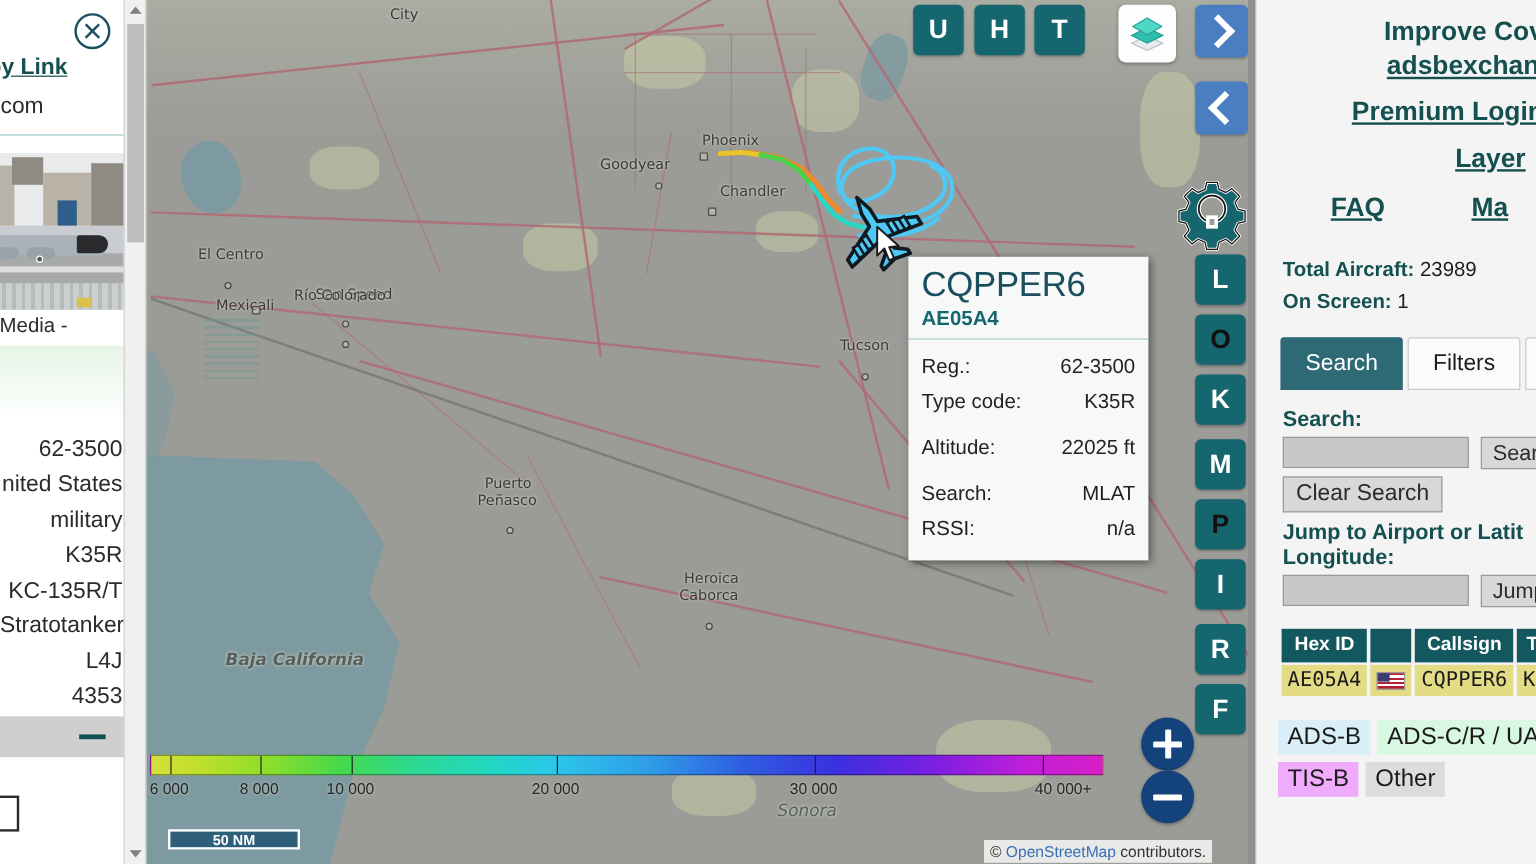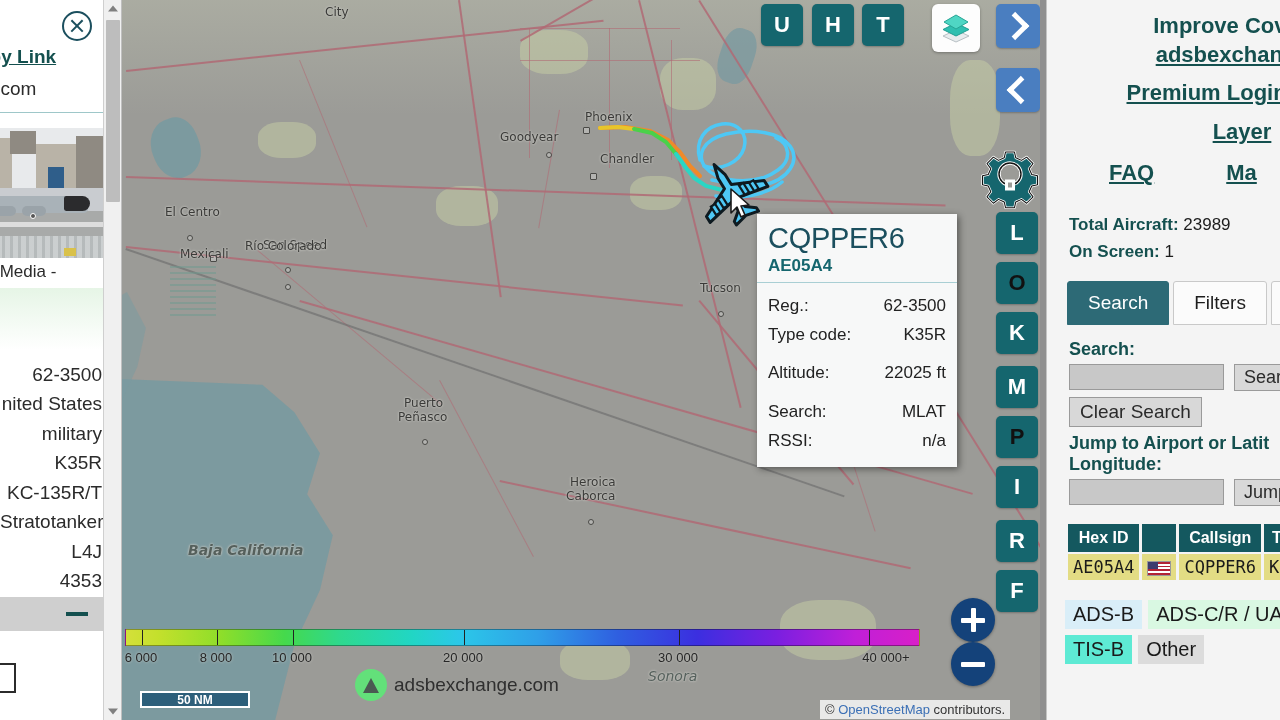--- a/index.html
+++ b/index.html
@@ -300,21 +300,21 @@
   .flag:before {
     content: ""; position: absolute; left: 0; top: 0; width: 45%; height: 55%; background: #3c3b6e;
   }
   
   #rp-legend { margin-top: 18px; padding-left: 18px; display: flex; flex-wrap: wrap; gap: 6px; width: 300px; }
   .lg {
     font-size: 20px; padding: 3px 8px; color: #1a1a1a; white-space: nowrap;
   }
   .lg.adsb { background: #d9eef8; }
   .lg.adsc { background: #d9f8e2; }
-  .lg.tisb { background: #5eead4; }
+  .lg.tisb { background: #f0abfc; }
   .lg.other{ background: #dcdcdc; }
 
   
   #rp-edge {
     position: absolute; left: 1040px; top: 0; width: 6px; height: 720px;
     background: #8f8f8f; z-index: 26;
   }
   
   #letter-col { position: absolute; left: 996px; top: 212px; z-index: 20; }
   #letter-col .tealbtn { position: relative; left: 0; top: 0; margin-bottom: 8px; }
@@ -442,26 +442,20 @@
   <div id="alt-ticks">
       <span style="left: 31px; transform: translateX(-50%);">6 000</span>
       <span style="left: 106px; transform: translateX(-50%);">8 000</span>
       <span style="left: 182px; transform: translateX(-50%);">10 000</span>
       <span style="left: 353px; transform: translateX(-50%);">20 000</span>
       <span style="left: 568px; transform: translateX(-50%);">30 000</span>
       <span style="left: 756px; transform: translateX(-50%); margin-left: 20px;">40 000+</span>
     </div>
 
   <div id="scalebar">50 NM</div>
-  <div id="logo-wrap">
-    <div id="logo-circle">
-        <div class="tri"></div>
-      </div>
-    <div id="logo-text">adsbexchange.com</div>
-  </div>
   <div id="attrib">
     <span>© </span><a href="#">OpenStreetMap</a><span> contributors.</span>
   </div>
 
   <div class="tealbtn" style="left:761px; top:4px;">U</div>
   <div class="tealbtn" style="left:812px; top:4px;">H</div>
   <div class="tealbtn" style="left:862px; top:4px;">T</div>
 
   <div class="layerbtn">
     <svg width="34" height="34" viewBox="0 0 34 34">

